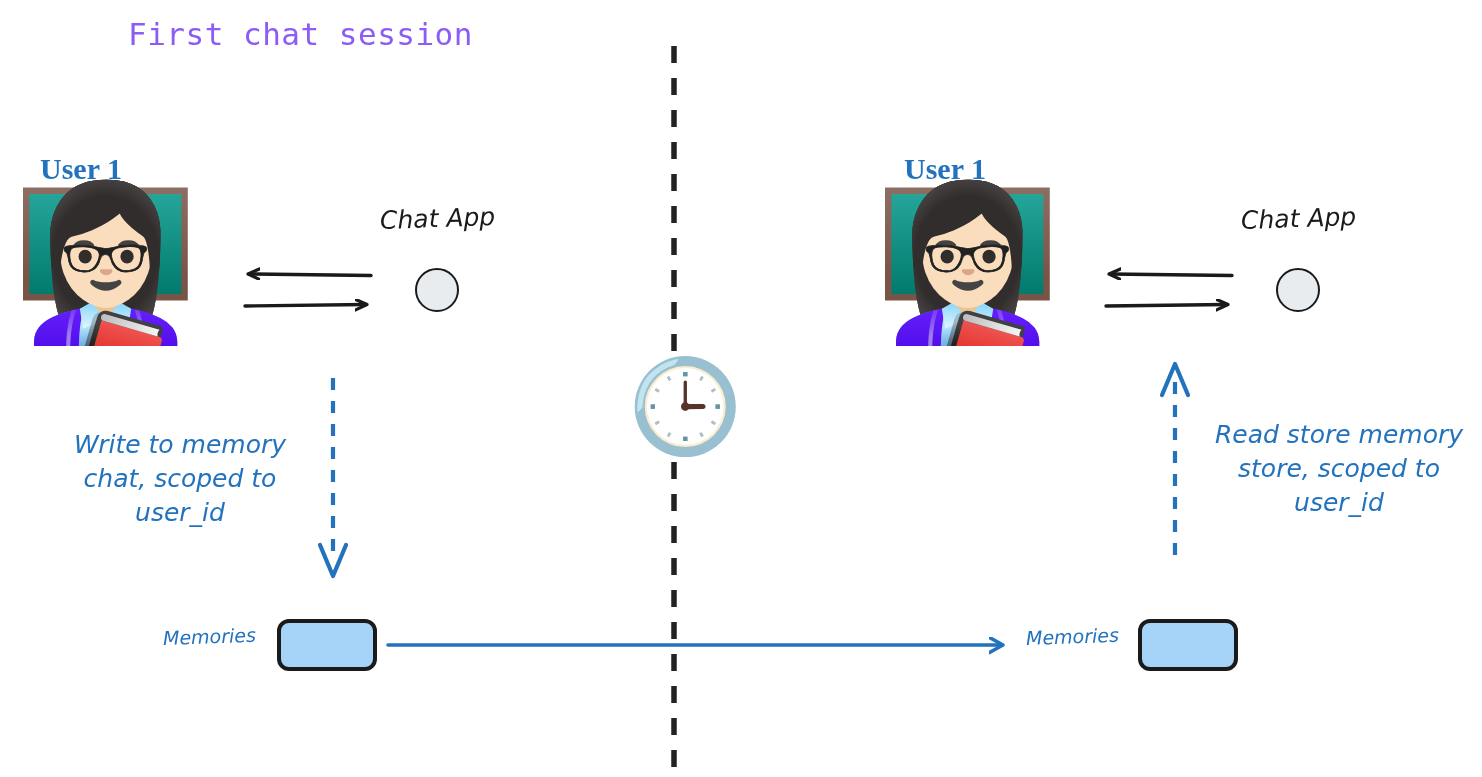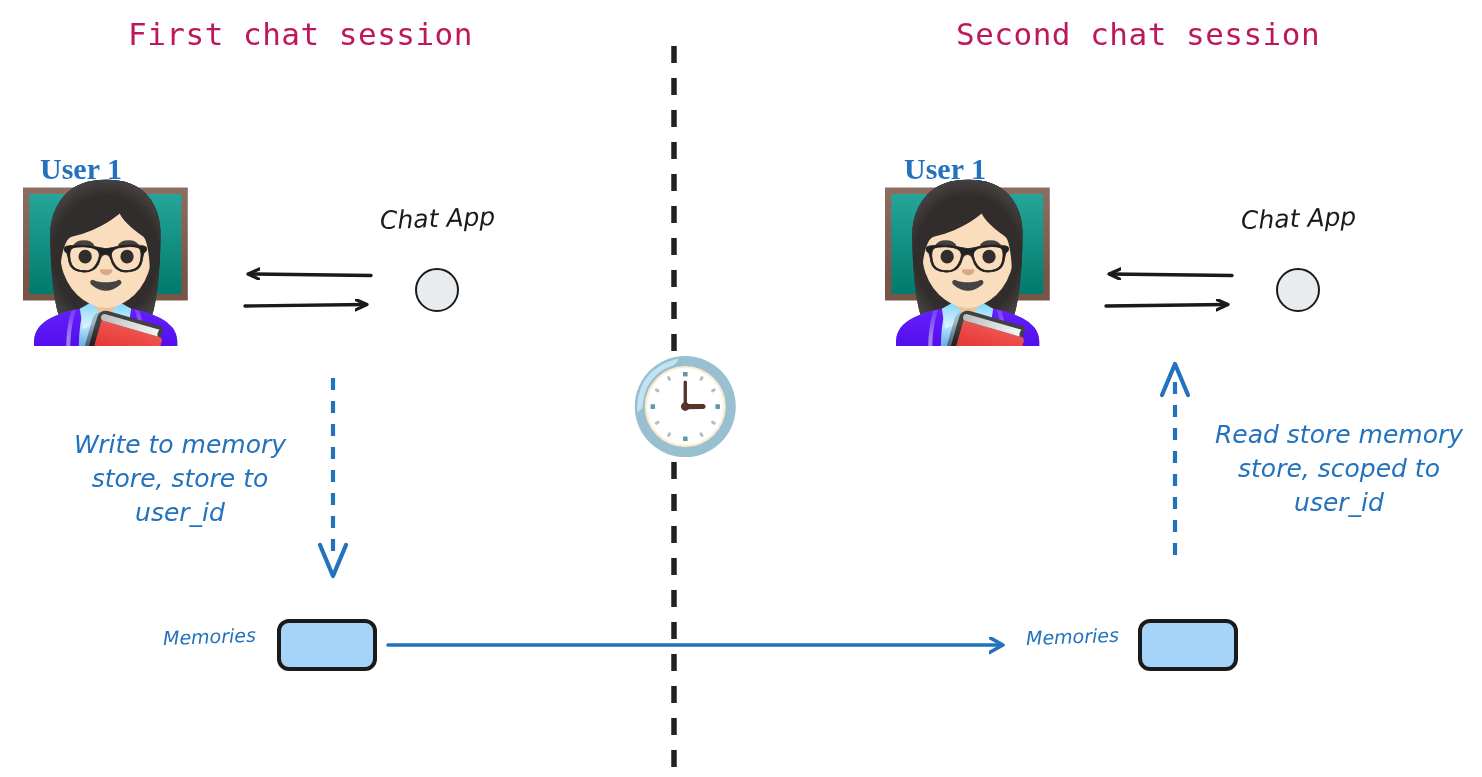--- a/index.html
+++ b/index.html
@@ -14,21 +14,21 @@
     background: #ffffff;
     overflow: hidden;
     font-family: "DejaVu Sans", sans-serif;
   }
   .abs { position: absolute; }
 
   
   .session-title {
     font-family: "DejaVu Sans Mono", "Liberation Mono", monospace;
     font-size: 31px;
-    color: #be185d;
+    color: #8b5cf6;
     letter-spacing: 0.5px;
     white-space: nowrap;
   }
 
   
   .user-label {
     font-family: Liberation Serif, serif;
     font-size: 30px;
     font-weight: bold;
     color: #2272bd;
@@ -162,30 +162,29 @@
 
   <div class="abs user-label" style="left:20px; top:152px;">User 1</div>
 
   <div class="abs avatar" style="left:12px; top:188px;">👩🏻‍🏫</div>
 
   <div class="abs hand chat-app-label" style="left:380px; top:206px;">Chat App</div>
 
   <div class="abs app-circle" style="left:415px; top:268px;"></div>
 
   <div class="abs annotation" style="left:45px; top:428px; width:270px;">Write to memory
-store, store to
+chat, scoped to
 user_id</div>
 
   <div class="abs hand memories-label" style="left:163px; top:627px;">Memories</div>
 
   <div class="abs mem-box" style="left:277px; top:619px;"></div>
 
   <div class="abs clock" style="left:628px; top:361px;">🕒</div>
 
-  <div class="abs session-title" style="left:956px; top:16px;">Second chat session</div>
 
   <div class="abs user-label" style="left:884px; top:152px;">User 1</div>
 
   <div class="abs avatar" style="left:874px; top:188px;">👩🏻‍🏫</div>
 
   <div class="abs hand chat-app-label" style="left:1241px; top:206px;">Chat App</div>
 
   <div class="abs app-circle" style="left:1276px; top:268px;"></div>
 
   <div class="abs annotation" style="left:1203px; top:418px; width:272px;">Read store memory

